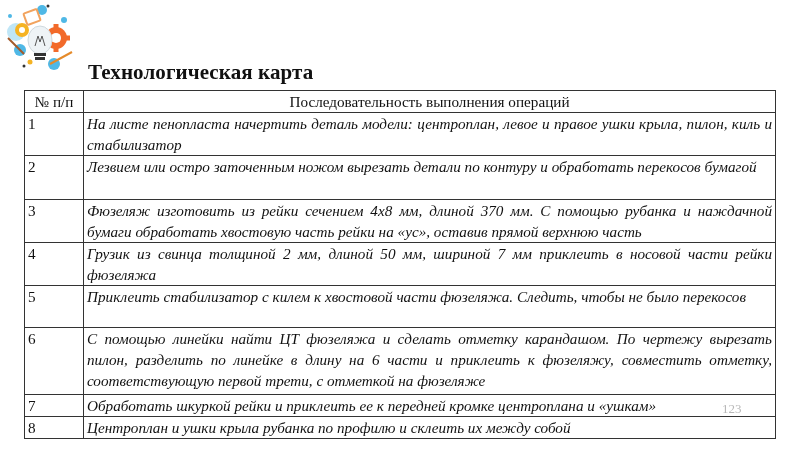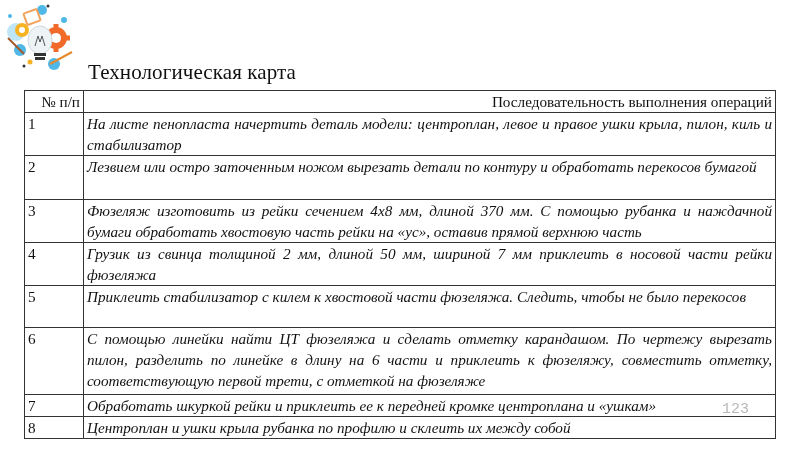--- a/index.html
+++ b/index.html
@@ -1,28 +1,28 @@
 <!DOCTYPE html>
 <html><head>
 <meta charset="utf-8">
 <style>
   html, body { margin:0; padding:0; }
   body { width:800px; height:450px; background:#ffffff; position:relative; overflow:hidden;
          font-family:"Liberation Serif", "DejaVu Serif", serif; color:#111; }
   .logo { position:absolute; left:2px; top:2px; width:74px; height:72px; }
-  .title { position:absolute; left:88px; top:60px; font-size:21px; letter-spacing:0.1px; color:#111; }
+  .title { position:absolute; left:88px; top:60px; font-size:21px; letter-spacing:0.1px; color:#111;font-weight:bold; }
   table.tk { position:absolute; left:24px; top:90px; width:752px; border-collapse:collapse;
              font-size:15.2px; line-height:21px; }
   table.tk td, table.tk th { border:1.3px solid #333; padding:0 3px 0 3px; vertical-align:top; font-weight:normal; }
-  table.tk th { text-align:right; height:20px; }
-  table.tk th.num { text-align:right; width:52px; }
+  table.tk th { text-align:center; height:20px; }
+  table.tk th.num { text-align:center; width:52px; }
   table.tk td.num { width:52px; }
   table.tk td.txt { text-align:justify; text-align-last:left;font-style:italic; }
-  .pagenum { position:absolute; left:722px; top:401px; font-family:Liberation Mono, monospace;
-             font-size:15px; color:#b8b8b8; }
+  .pagenum { position:absolute; left:722px; top:401px; font-family:Liberation Serif, serif;
+             font-size:13px; color:#b8b8b8; }
 </style>
 </head>
 <body>
 
 <div class="logo">
   <svg width="74" height="72" viewBox="0 0 74 72">
     <circle cx="14" cy="30" r="9" fill="#bfe6f7"></circle>
     <circle cx="18" cy="48" r="6" fill="#4fb8e6"></circle>
     <circle cx="52" cy="62" r="6" fill="#4fb8e6"></circle>
     <circle cx="40" cy="8" r="5" fill="#4fb8e6"></circle>

